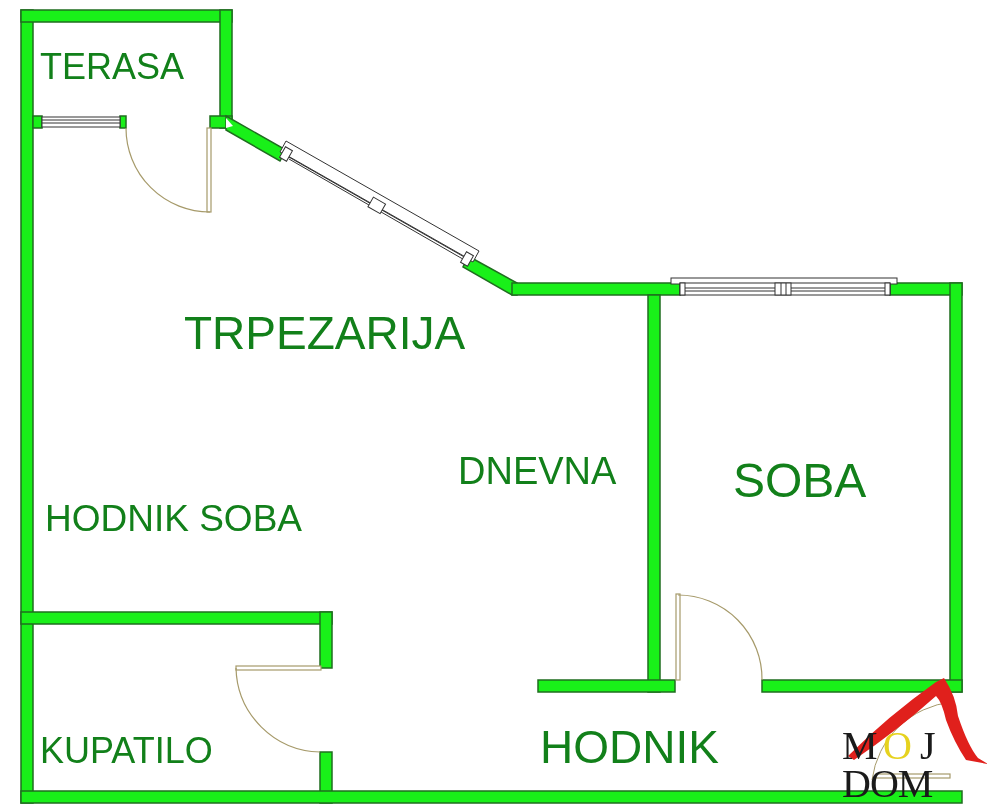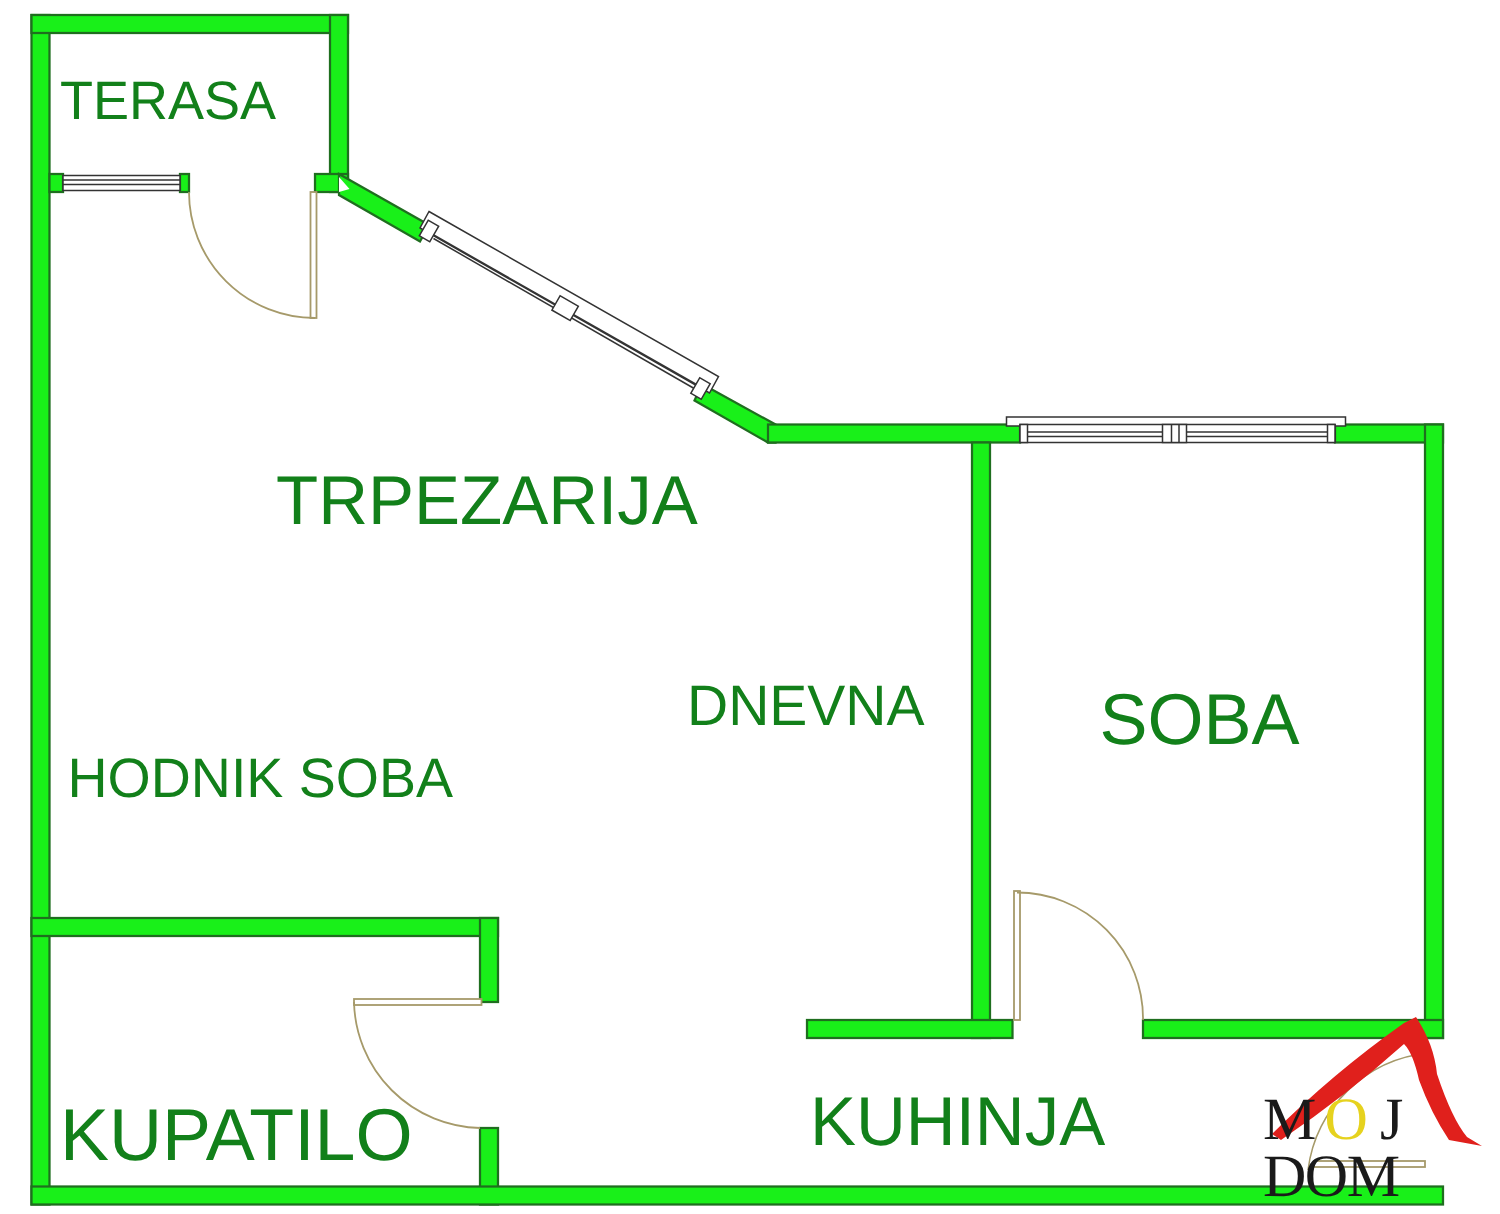--- a/index.html
+++ b/index.html
@@ -109,22 +109,22 @@
       <rect x="876" y="774" width="74" height="4" fill="none"></rect>
     </g>
   </g>
 </svg>
 
 <div class="room-label" style="left:40px; top:49px; font-size:36px;">TERASA</div>
 <div class="room-label" style="left:184px; top:266px; font-size:46px;margin-top:44px;">TRPEZARIJA</div>
 <div class="room-label" style="left:458px; top:452px; font-size:38px;">DNEVNA</div>
 <div class="room-label" style="left:733px; top:457px; font-size:48px;text-align:center;">SOBA</div>
 <div class="room-label" style="left:45px; top:500px; font-size:37px;">HODNIK SOBA</div>
-<div class="room-label" style="left:40px; top:733px; font-size:49px;">KUPATILO</div>
-<div class="room-label" style="left:540px; top:724px; font-size:46px;">KUHINJA</div>
+<div class="room-label" style="left:40px; top:733px; font-size:36px;">KUPATILO</div>
+<div class="room-label" style="left:540px; top:724px; font-size:46px;">HODNIK</div>
 
 <div class="logo">
   <svg width="160" height="133" viewBox="0 0 160 133" style="position:absolute; left:0; top:0;">
     <path d="M10 80 Q50 40 98 6 L106 2 Q118 20 120 40 Q130 70 140 82 L150 88 L128 84 Q116 66 108 44 Q104 26 98 20 Q60 54 16 84 Z" fill="#e0201c"></path>
   </svg>
   <span class="logo-text" style="left:4px; top:50px;">M</span>
   <span class="logo-text" style="left:45px; top:50px; color:#e6d21e;">O</span>
   <span class="logo-text" style="left:82px; top:50px;">J</span>
   <span class="logo-text" style="left:4px; top:88px;">DOM</span>
 </div>

